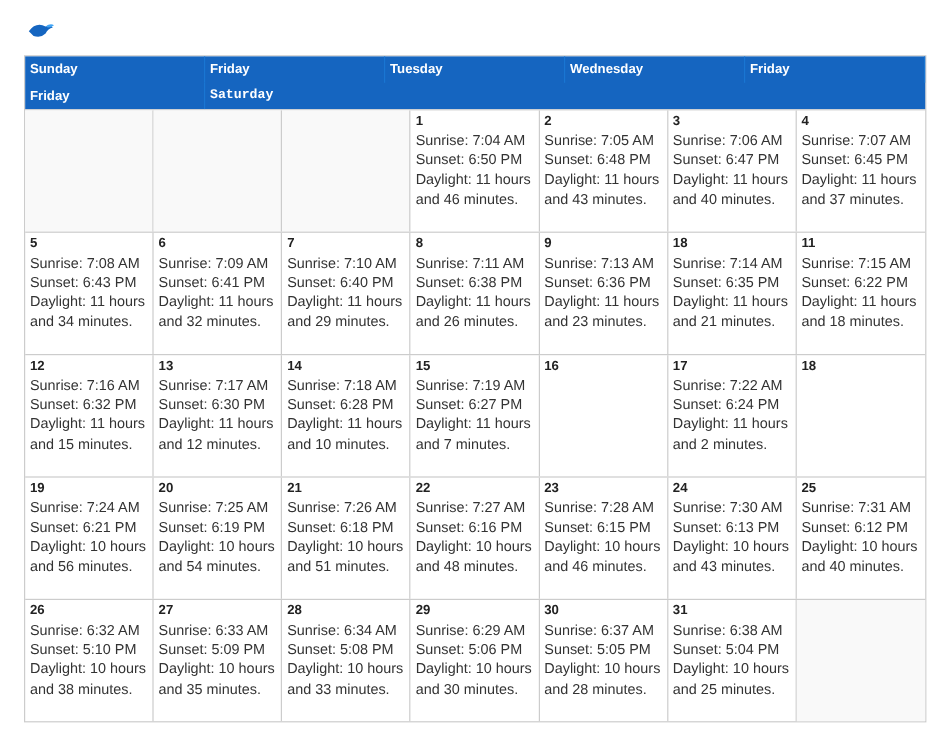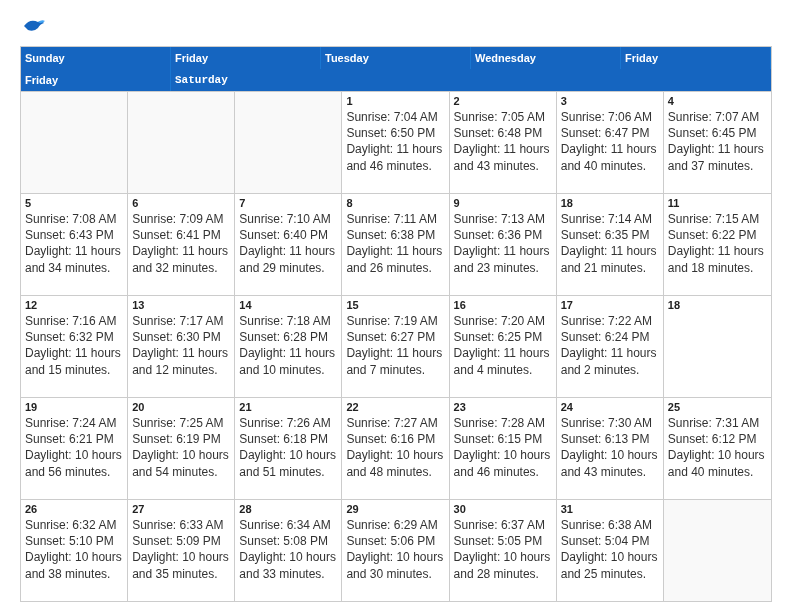--- a/index.html
+++ b/index.html
@@ -254,24 +254,20 @@
           </div>
           <div class="cal-cell">
             <span class="day-num">15</span>
             <div class="cell-text">Sunrise: 7:19 AM
 Sunset: 6:27 PM
 Daylight: 11 hours
 and 7 minutes.</div>
           </div>
           <div class="cal-cell">
             <span class="day-num">16</span>
-            <div class="cell-text">Sunrise: 7:20 AM
-Sunset: 6:25 PM
-Daylight: 11 hours
-and 4 minutes.</div>
           </div>
           <div class="cal-cell">
             <span class="day-num">17</span>
             <div class="cell-text">Sunrise: 7:22 AM
 Sunset: 6:24 PM
 Daylight: 11 hours
 and 2 minutes.</div>
           </div>
           <div class="cal-cell">
             <span class="day-num">18</span>

